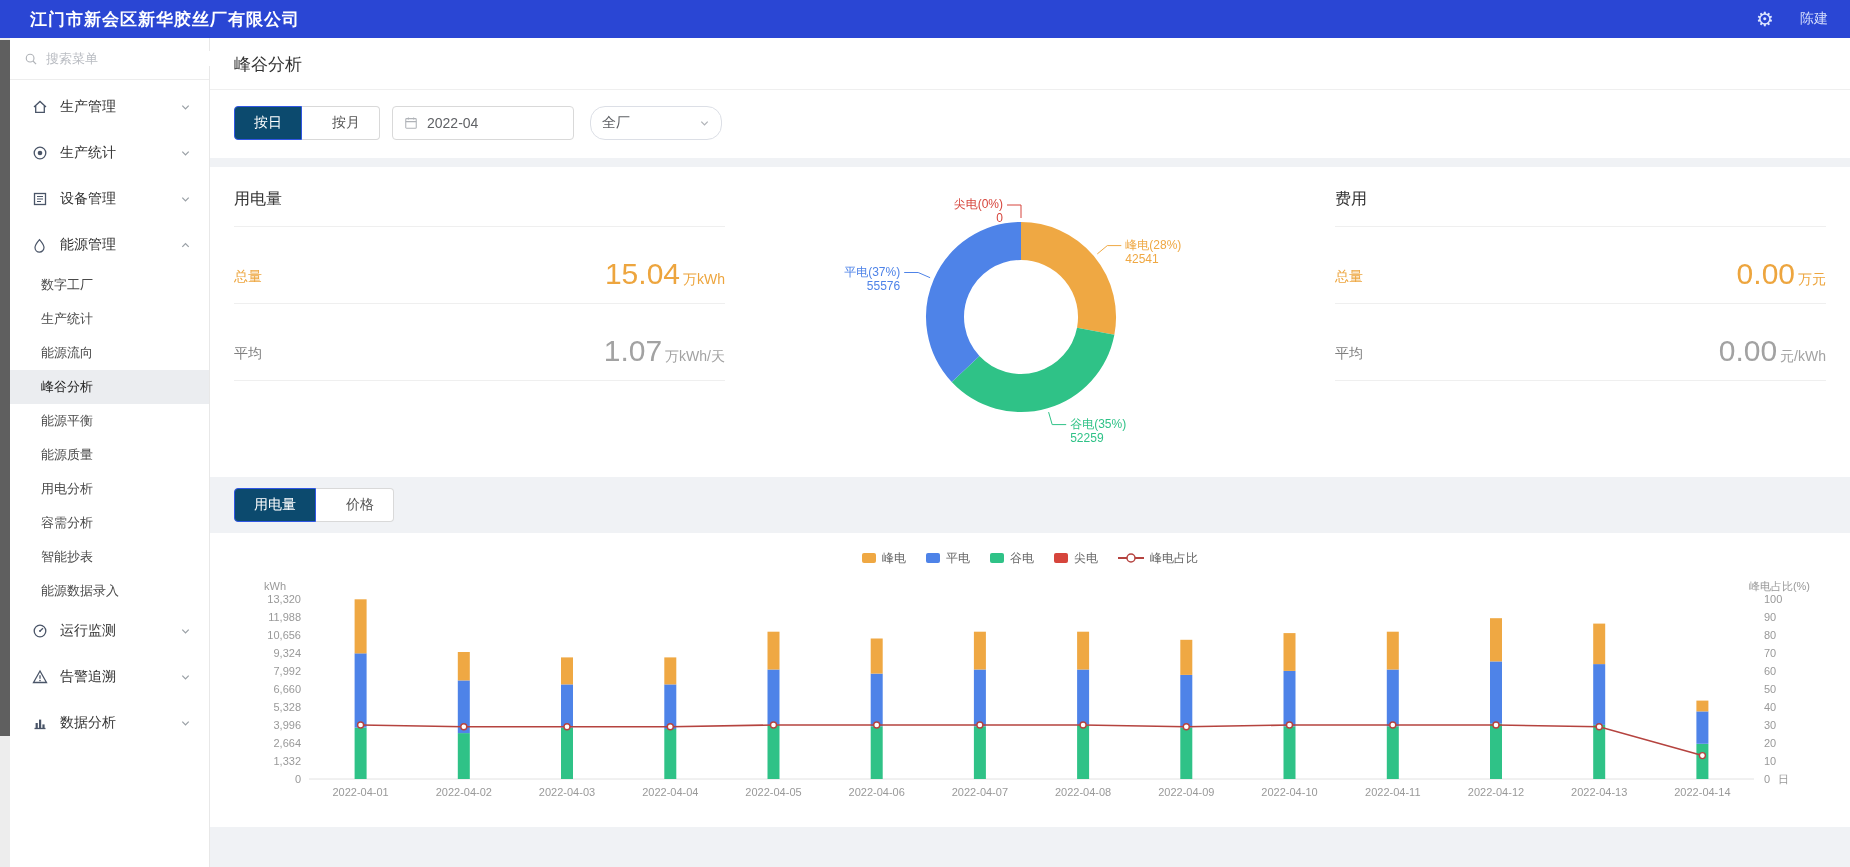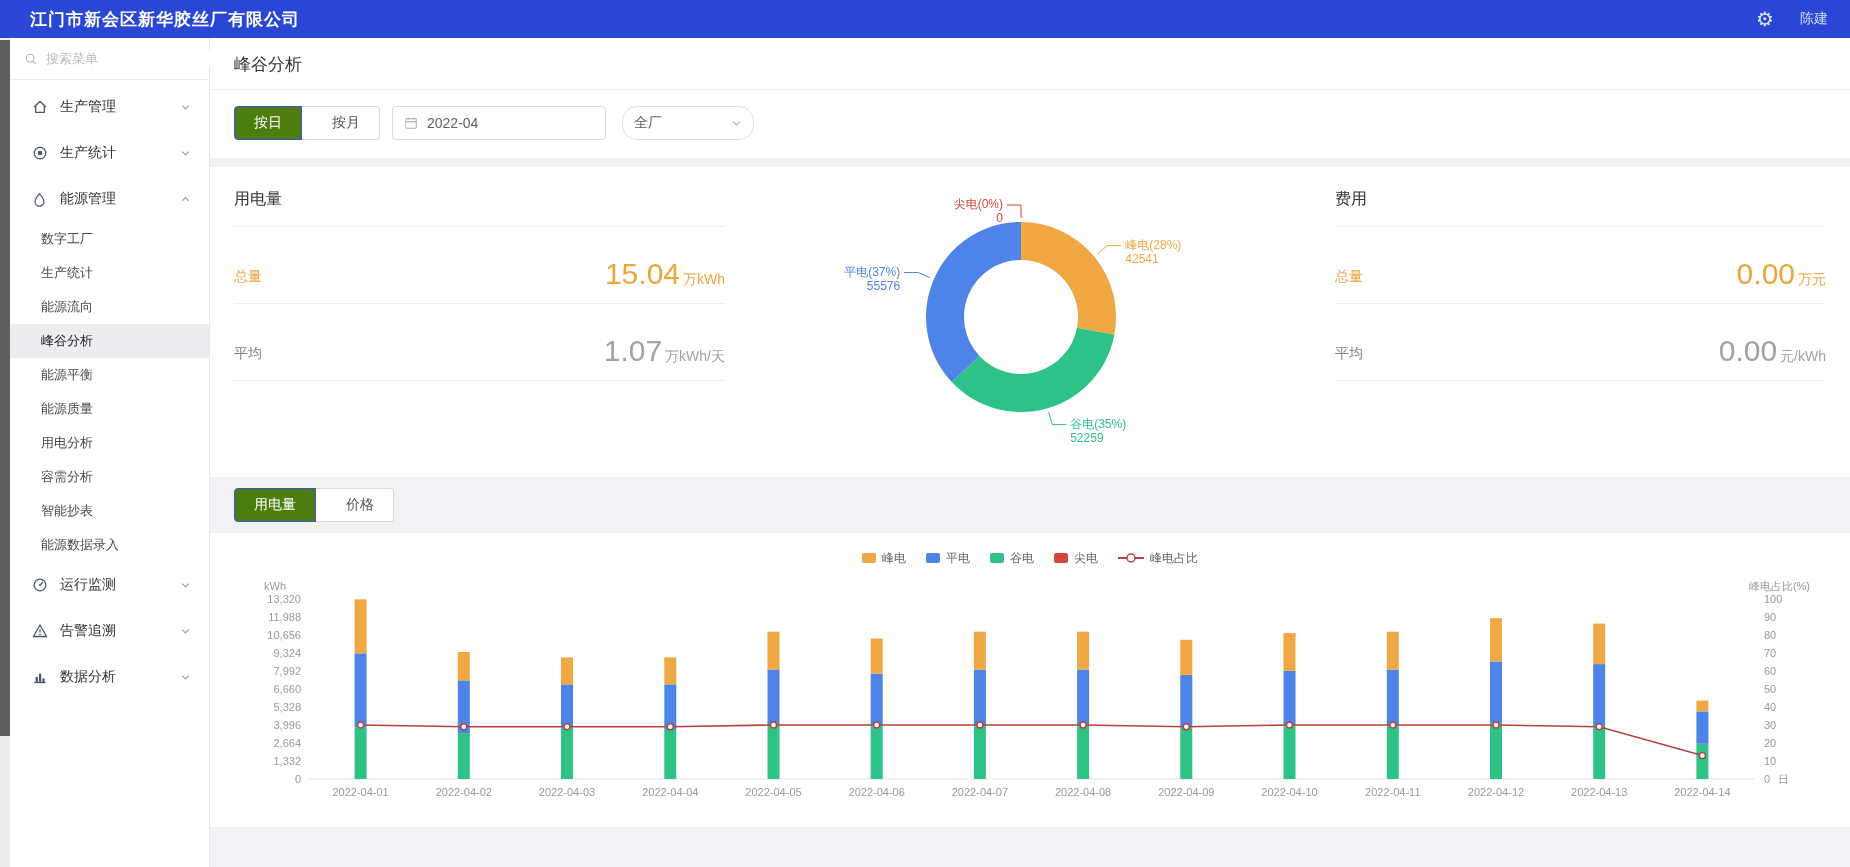--- a/index.html
+++ b/index.html
@@ -33,22 +33,22 @@
 
   
   .main { flex:1; display:flex; flex-direction:column; overflow:hidden; }
   .page-header { background:#fff; padding:15px 24px 13px; font-size:17px; color:#333; border-bottom:1px solid #efefef; }
   .filter-bar { background:#fff; padding:16px 24px 18px; display:flex; align-items:center; }
   .seg { display:inline-flex; }
   .seg-btn { height:34px; padding:0 19px; border:1px solid #d9d9d9; background:#fff; color:#555;
     font-size:14px; cursor:pointer; font-family:inherit; }
   .seg-btn:first-child { border-radius:4px 0 0 4px; }
   .seg-btn:last-child { border-radius:0 4px 4px 0; border-left-width:0;padding-left:30px; }
-  .seg-btn.active { background:#4d7c0f; border-color:#3056e3; color:#fff; border-left-width:1px; }
-  .date-input { width:214px; height:34px; margin-left:12px; border:1px solid #d9d9d9; border-radius:4px;
+  .seg-btn.active { background:#0c4a6e; border-color:#3056e3; color:#fff; border-left-width:1px; }
+  .date-input { width:182px; height:34px; margin-left:12px; border:1px solid #d9d9d9; border-radius:4px;
     display:flex; align-items:center; gap:9px; padding:0 11px; font-size:14px; color:#606266; cursor:pointer; }
   .select { width:132px; height:34px; margin-left:16px; border:1px solid #dcdfe6; border-radius:15px;
     display:flex; align-items:center; padding:0 11px; font-size:14px; color:#606266; cursor:pointer; }
   .f-icon { color:#b0b3b8; display:flex; align-items:center; }
   .chev-r { margin-left:auto; }
 
   .content { flex:1; overflow:hidden; }
 
   
   .summary-panel { background:#fff; margin-top:9px; display:flex; padding:22px 24px 26px; }
@@ -118,20 +118,34 @@
           </span>
         </div>
         <div class="menu-item">
           <span class="mi-icon">
             <svg viewBox="0 0 16 16" width="16" height="16">
               <circle cx="8" cy="8" r="5.8" fill="none" stroke="currentColor" stroke-width="1.3"></circle>
               <circle cx="8" cy="8" r="2.3" fill="currentColor"></circle>
             </svg>
           </span>
           <span>生产统计</span>
+          <span class="chev">
+            <svg viewBox="0 0 12 12" width="11" height="11">
+              <path d="M2.5 4 L6 7.5 L9.5 4" fill="none" stroke="currentColor" stroke-width="1.4"></path>
+            </svg>
+          </span>
+        </div>
+        <div class="menu-item">
+          <span class="mi-icon">
+            <svg viewBox="0 0 16 16" width="16" height="16">
+              <rect x="2.5" y="2.5" width="11" height="11" fill="none" stroke="currentColor" stroke-width="1.3"></rect>
+              <path d="M5 5.5 H11 M5 8 H11 M5 10.5 H9" stroke="currentColor" stroke-width="1.1"></path>
+            </svg>
+          </span>
+          <span>设备管理</span>
           <span class="chev">
             <svg viewBox="0 0 12 12" width="11" height="11">
               <path d="M2.5 4 L6 7.5 L9.5 4" fill="none" stroke="currentColor" stroke-width="1.4"></path>
             </svg>
           </span>
         </div>
         <div class="menu-item">
           <span class="mi-icon">
             <svg viewBox="0 0 16 16" width="15" height="15">
               <path d="M8 1.8 C8 1.8 3.2 7.3 3.2 10.2 A4.8 4.8 0 0 0 12.8 10.2 C12.8 7.3 8 1.8 8 1.8 Z" fill="none" stroke="currentColor" stroke-width="1.3"></path>

